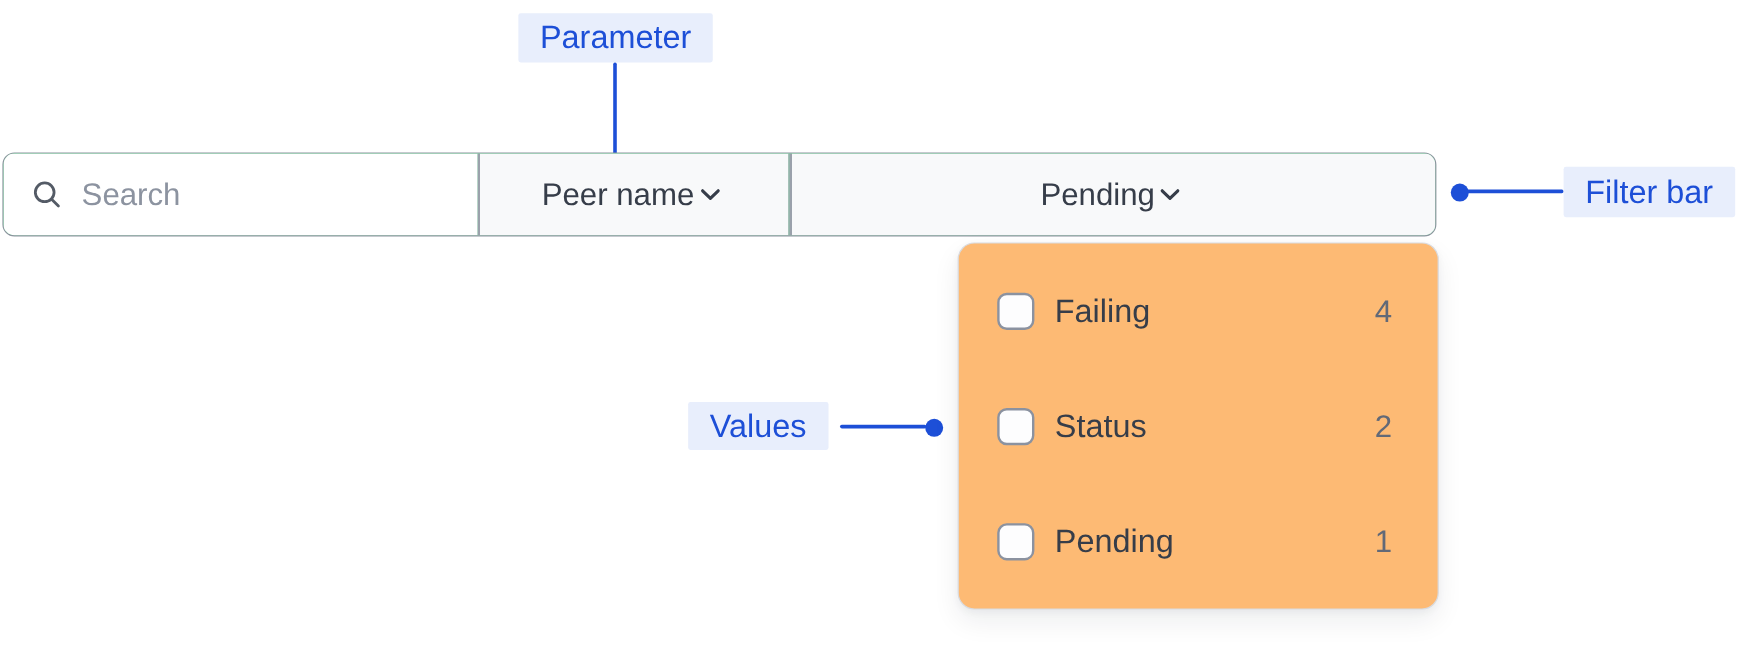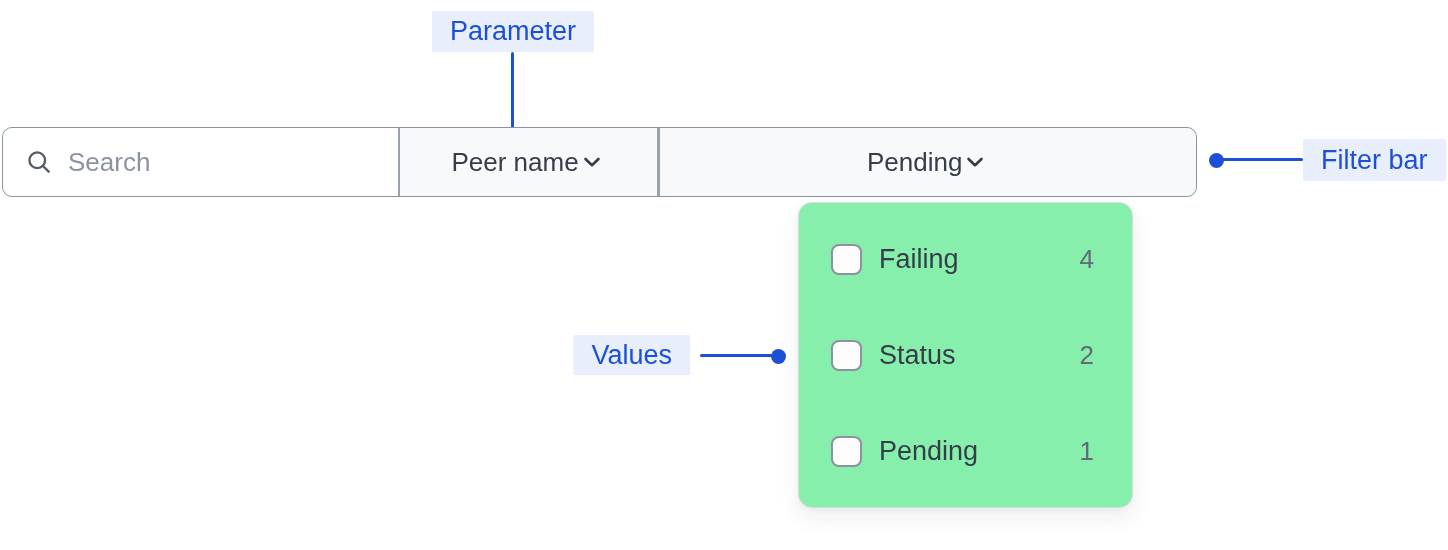--- a/index.html
+++ b/index.html
@@ -86,22 +86,22 @@
     font-size:26px;color:var(--text-dark);
     white-space:nowrap;
   }
   .dd-peer{flex:0 0 257px;}
   .dd-cluster{flex:0 0 334px;}
   .dd-status{flex:1 1 auto;}
 
   
   .panel{
     position:absolute;left:798px;top:202px;
-    width:335px;height:306px;
-    background:#86efac;
+    width:401px;height:306px;
+    background:#fdba74;
     border:1.5px solid var(--panel-border);
     border-radius:14px;
     box-shadow:0 10px 22px rgba(20,24,40,0.07), 0 2px 6px rgba(20,24,40,0.04);
     padding:8px 0;
     display:flex;flex-direction:column;
   }
   .option-row{
     flex:1 1 auto;
     display:flex;align-items:center;
     padding:0 38px 0 32px;

